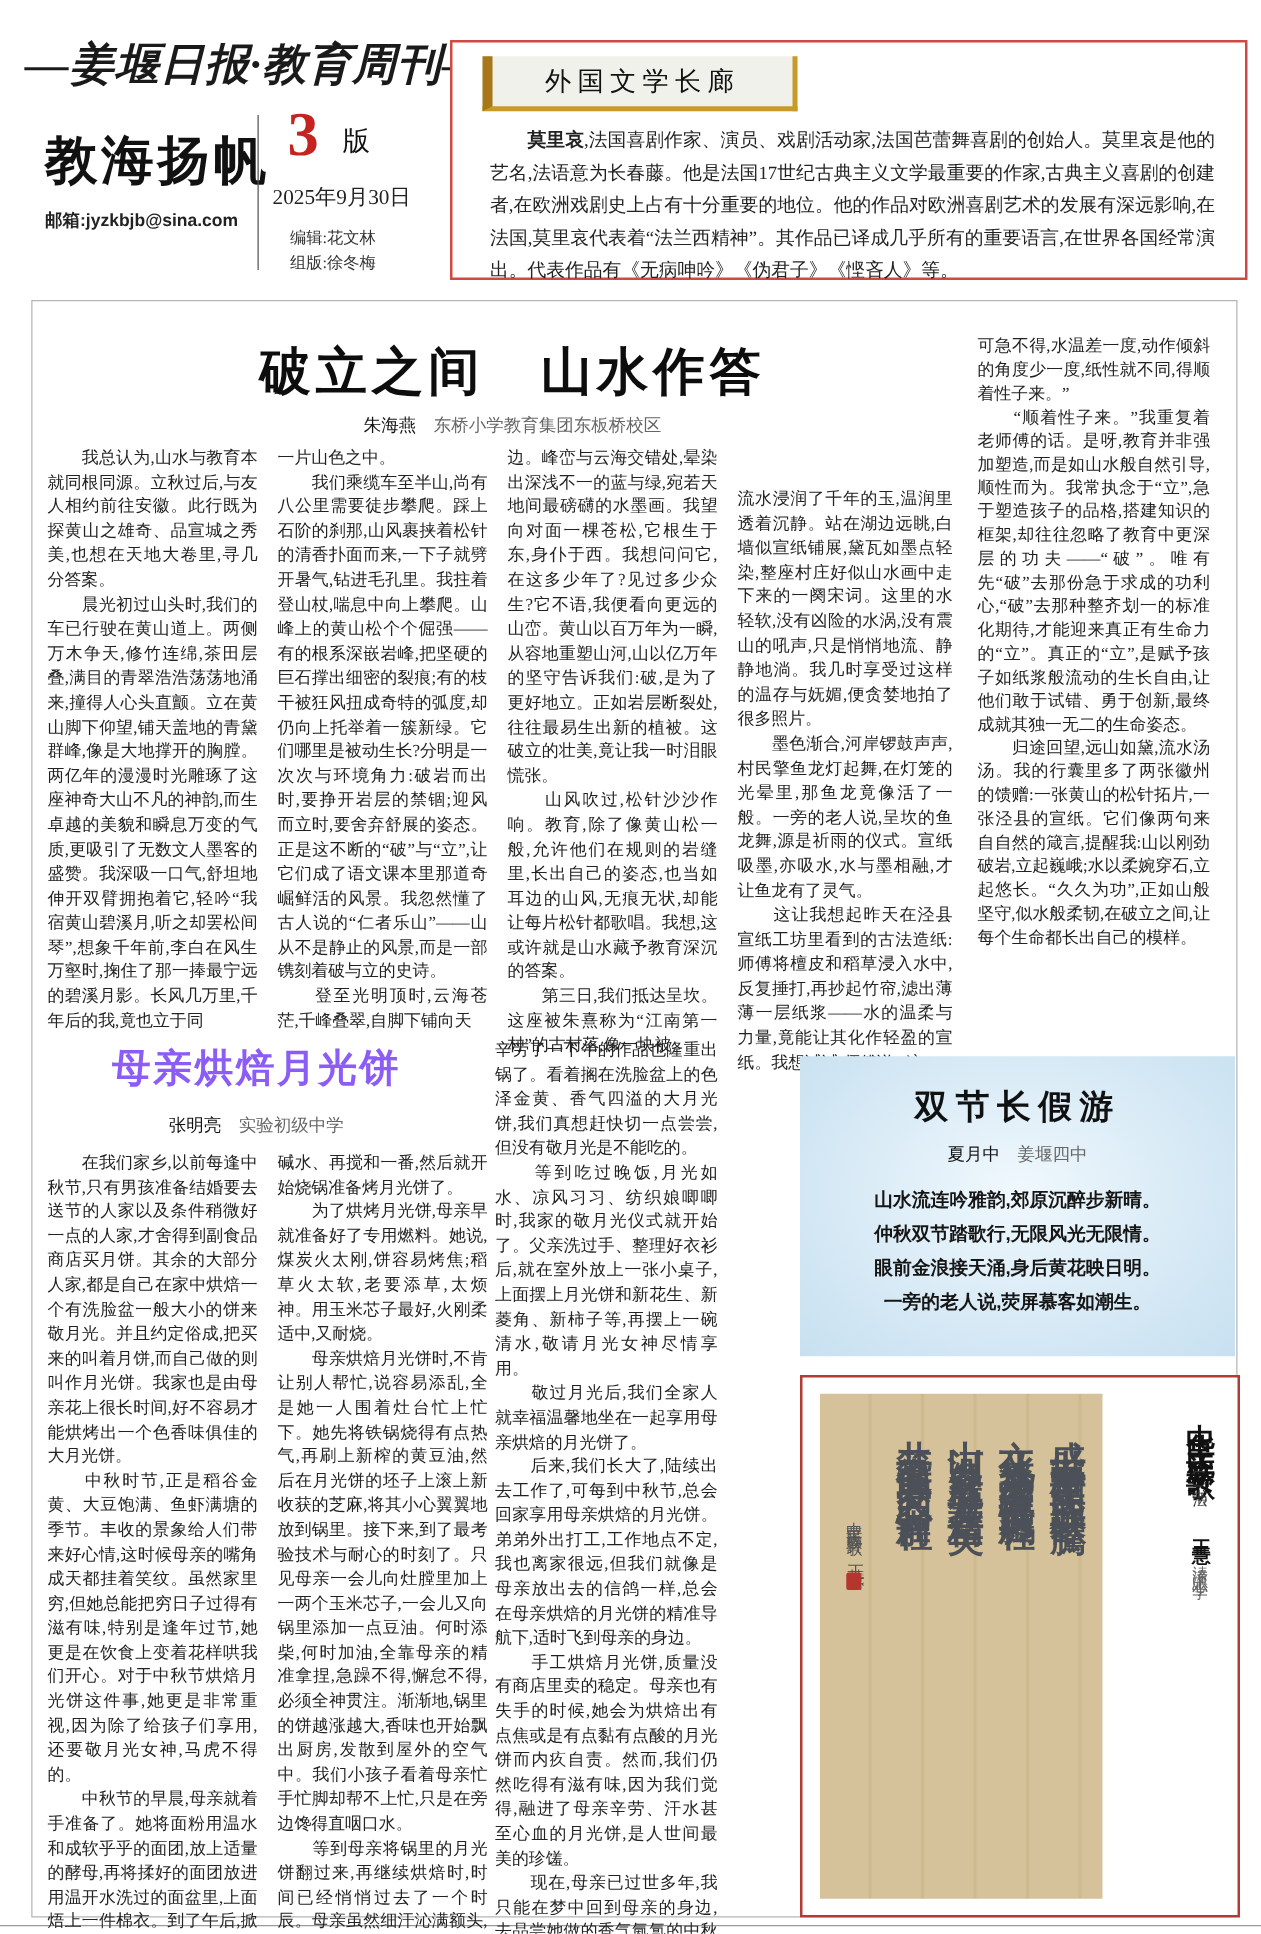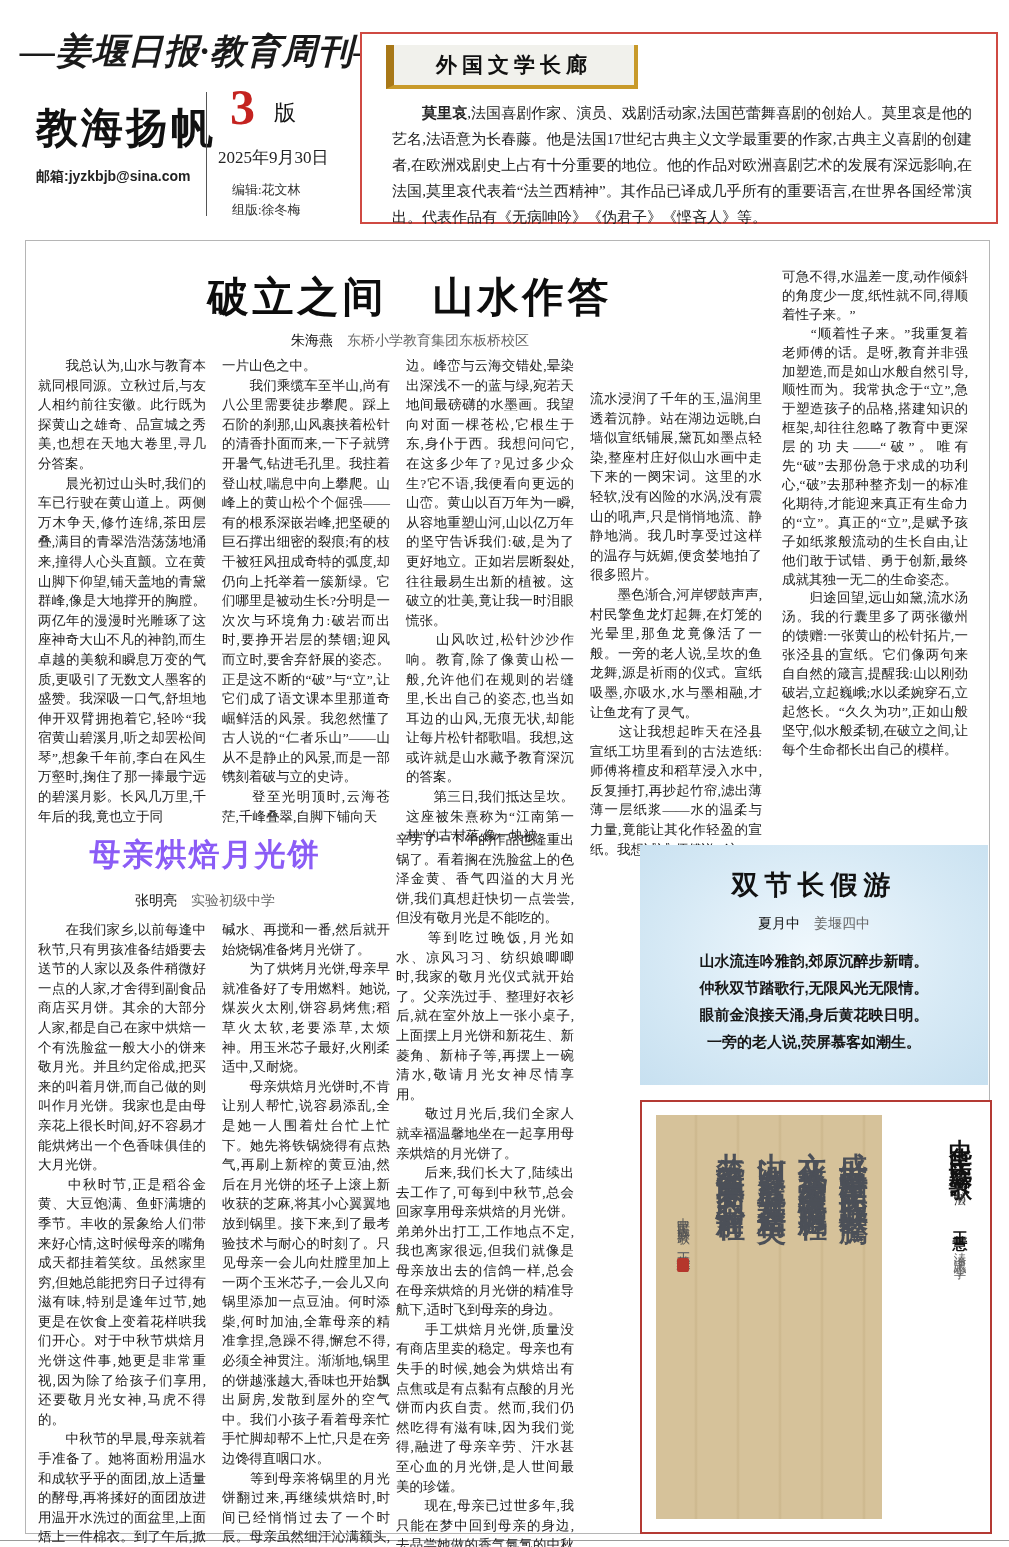--- a/index.html
+++ b/index.html
@@ -17,21 +17,21 @@
   .page-num{left:230px;top:78px;font-size:50px;font-weight:bold;color:#c42320;
      font-family:"Liberation Serif",serif;}
   .page-label{left:274px;top:98px;font-size:22px;color:#111;font-family:"Liberation Sans",sans-serif;}
   .issue-date{left:218px;top:146px;font-size:17px;color:#222;}
   .editor-line{left:232px;top:181px;font-size:13px;color:#333;}
   .typeset-line{left:232px;top:201px;font-size:13px;color:#333;}
   
   .foreign-box{left:360px;top:32px;width:634px;height:188px;border:2px solid #cf4a43;background:#fff;}
   .foreign-plaque{position:absolute;left:24px;top:11px;padding:6px 42px;background:#f1f1ec;
      border-left:8px solid #a87818;border-bottom:4px solid #c89a2a;border-right:4px solid #c89a2a;
-     font-size:21px;font-weight:bold;letter-spacing:5px;color:#111;}
+     font-size:21px;font-weight:normal;letter-spacing:5px;color:#111;}
   .foreign-body{position:absolute;left:30px;right:24px;top:66px;font-size:15px;line-height:26px;
      text-align:justify;text-indent:2em;color:#222;}
   .foreign-lead{font-weight:bold;}
   
   .frame{left:25px;top:240px;width:963px;height:1292px;border:1px solid #b5b5b5;}
   .bottom-rule{left:0;top:1540px;width:1009px;height:1px;background:#9a9a9a;}
   
   .a1-title{left:80px;top:270px;width:660px;text-align:center;font-size:41px;font-weight:bold;
      letter-spacing:4px;color:#0d0d0d;}
   .byline{font-size:14px;text-align:center;}

